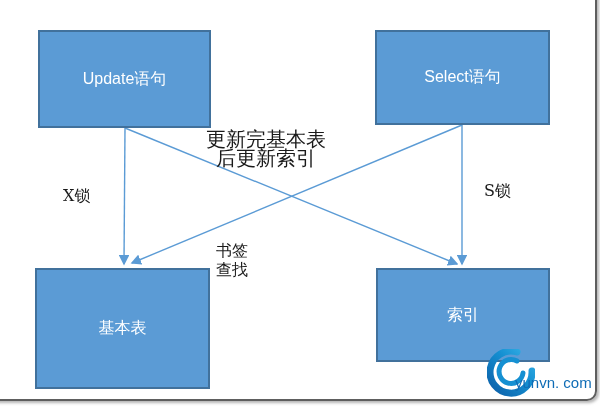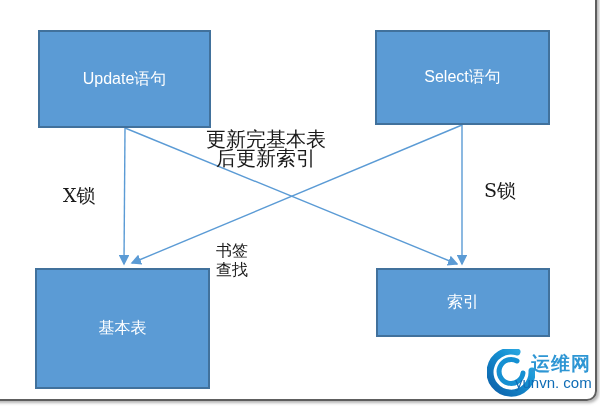--- a/index.html
+++ b/index.html
@@ -42,26 +42,26 @@
     display: flex;
     align-items: center;
     justify-content: center;
     color: #ffffff;
     font-size: 16px;
     z-index: 2;
   }
   .node-update { left: 38px;  top: 30px;  width: 173px; height: 98px; }
   .node-select { left: 375px; top: 30px;  width: 175px; height: 95px; align-items: center; }
   .node-table  { left: 35px;  top: 268px; width: 175px; height: 121px; }
-  .node-index  { left: 376px; top: 268px; width: 174px; height: 69px; }
+  .node-index  { left: 376px; top: 268px; width: 174px; height: 94px; }
   .edge-label {
     position: absolute;
     color: #1a1a1a;
     font-family: "DejaVu Serif", "Liberation Serif", serif;
-    font-size: 19px;
+    font-size: 16px;
     line-height: 19px;
     white-space: pre-line;
     z-index: 3;
   }
   .label-x-lock  { left: 63px;  top: 186px; }
   .label-s-lock  { left: 484px; top: 181px; }
   .label-update-order { left: 206px; top: 130px; font-size: 20px; text-align: center; }
   .label-bookmark     { left: 216px; top: 241px; font-size: 16px; }
   .watermark {
     position: absolute;
@@ -138,17 +138,16 @@
     <defs>
       <linearGradient id="swirlGrad" x1="0" y1="1" x2="1" y2="0">
         <stop offset="0" stop-color="#0C5FA8"></stop>
         <stop offset="0.6" stop-color="#1590D2"></stop>
         <stop offset="1" stop-color="#37B3E8"></stop>
       </linearGradient>
     </defs>
     <path d="M30,3 A21,21 0 1,0 45,22" fill="none" stroke="url(#swirlGrad)" stroke-width="7" stroke-linecap="round"></path>
     <path d="M30,12 A12,12 0 1,0 36,24" fill="none" stroke="#1590D2" stroke-width="5" stroke-linecap="round"></path>
   </svg>
-  <span class="watermark-name">运维网</span>
   <span class="watermark-url">yunvn. com</span>
 </div>
 
 <div class="frame"></div>
 
 </body></html>

